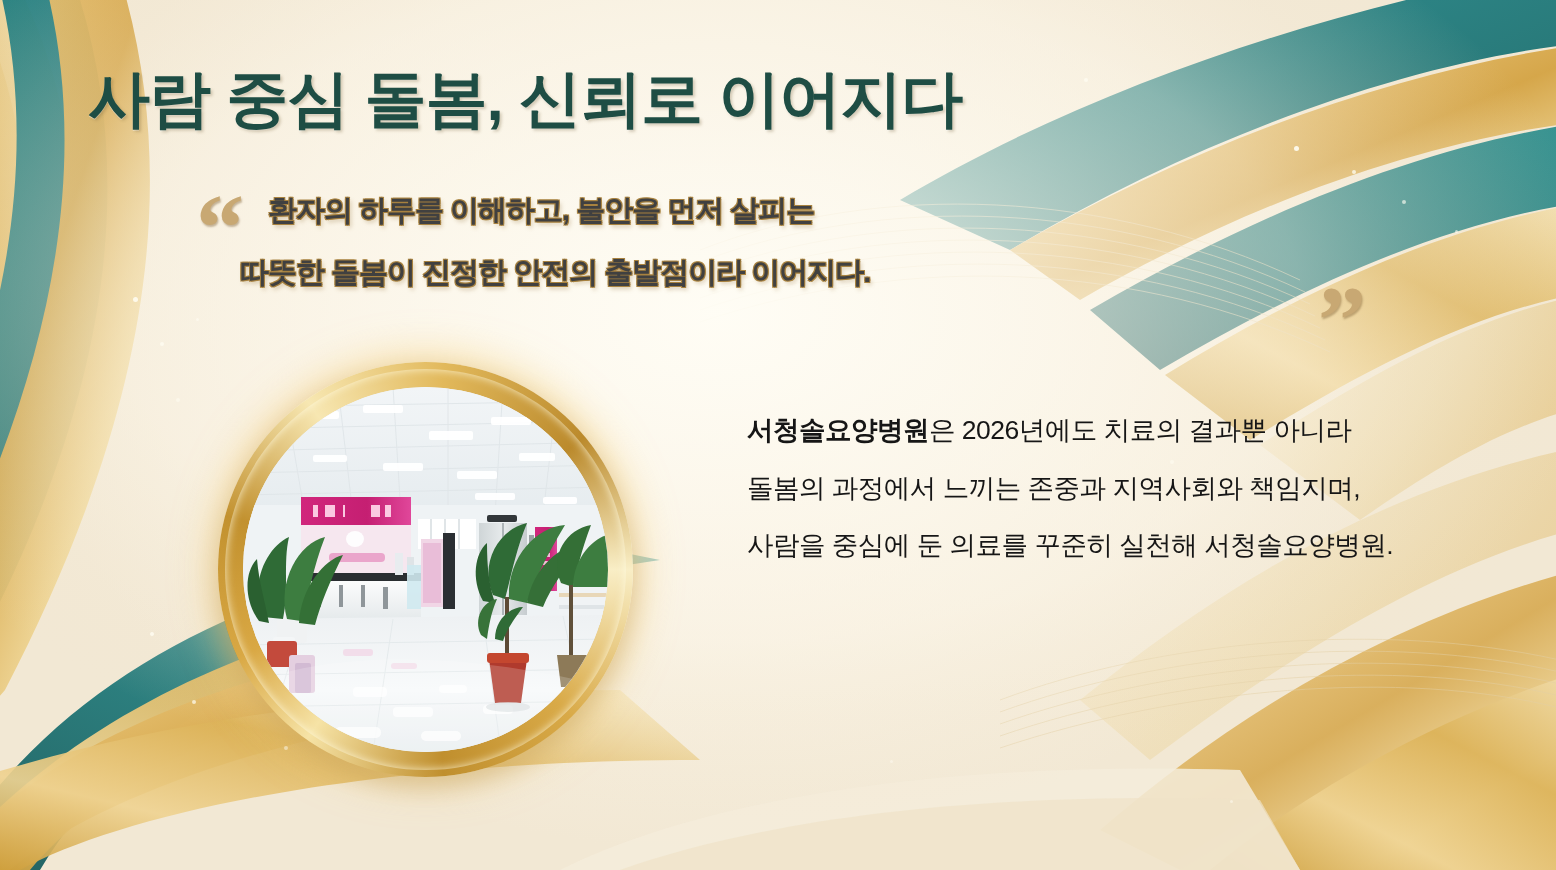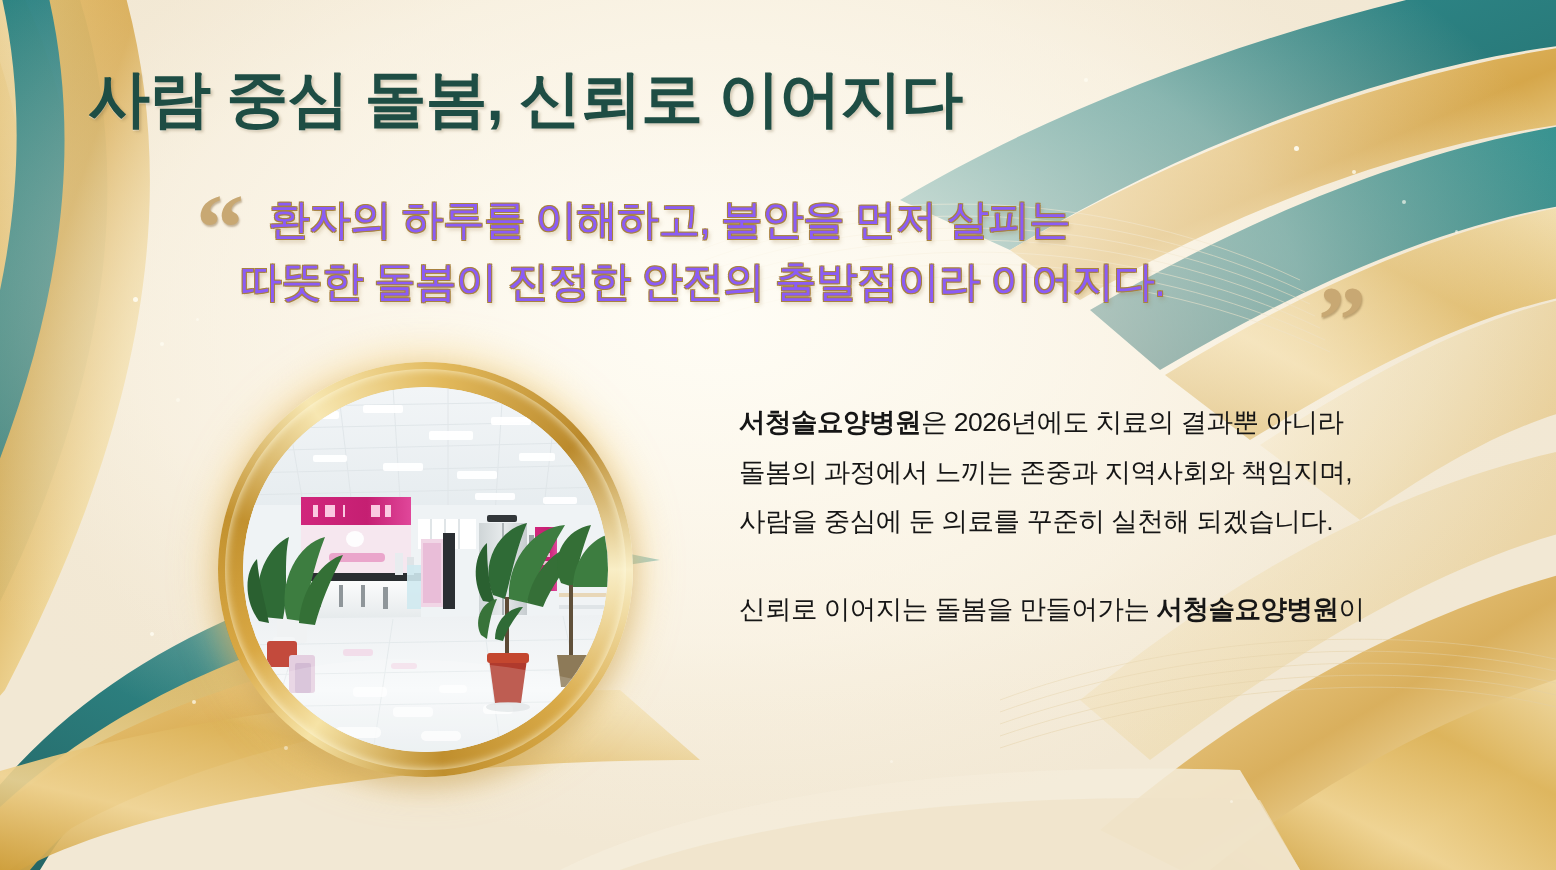--- a/index.html
+++ b/index.html
@@ -31,22 +31,22 @@
   .quote-wrap{position:absolute;left:180px;top:180px;width:1220px;}
   .qmark{
     font-family:"Liberation Serif","DejaVu Serif",serif;
     font-size:96px;font-weight:bold;line-height:0;
     color:#c8a873;
     text-shadow:1px 2px 2px rgba(130,100,55,.45);
   }
   .qopen{position:absolute;left:16px;top:48px;}
   .qclose{position:absolute;left:1138px;top:140px;}
   .quote-line{
-    font-size:42px;font-weight:normal;letter-spacing:-1px;
-    color:#8b5cf6;line-height:1.42;white-space:nowrap;
+    font-size:29px;font-weight:bold;letter-spacing:-1px;
+    color:#404040;line-height:1.42;white-space:nowrap;
     text-shadow:
       1px 1px 0 #a8823f, -1px 1px 0 #a8823f, 1px -1px 0 #a8823f, -1px -1px 0 #a8823f,
       2px 3px 4px rgba(140,105,50,.35);
   }
   .ql1{position:absolute;left:88px;top:10px;}
   .ql2{position:absolute;left:60px;top:72px;}
 
   
   .photo-ring{
     position:absolute;left:218px;top:362px;width:415px;height:415px;border-radius:50%;
@@ -66,21 +66,21 @@
     position:absolute;left:25px;top:25px;width:365px;height:365px;border-radius:50%;
     overflow:hidden;box-shadow:inset 0 0 14px rgba(150,110,40,.45);
   }
   .photo-svg{position:absolute;left:0;top:0;width:365px;height:365px;}
 
   
   .body-copy{
     position:absolute;left:735px;top:396px;width:760px;
     color:#161616;font-size:26.5px;line-height:1.72;letter-spacing:-0.5px;
   }
-  .body-copy p{margin:4px;}
+  .body-copy p{margin:12px;}
   .para-gap{height:34px;}
   .bold{font-weight:bold;}
   .b-line{white-space:nowrap;}
 
   .sparkle{position:absolute;border-radius:50%;background:#fffdf3;pointer-events:none;}
 </style>
 </head>
 <body>
 
 <div class="stage">
@@ -369,18 +369,17 @@
         </g>
 
         <path d="M0,300 C 90,260 230,266 365,300 L365,365 L0,365 Z" fill="#ffffff" opacity=".18"></path>
       </svg>
     </div>
   </div>
 
   <div class="body-copy">
     <p class="b-line"><span class="bold">서청솔요양병원</span><span>은 2026년에도 치료의 결과뿐 아니라</span></p>
     <p class="b-line">돌봄의 과정에서 느끼는 존중과 지역사회와 책임지며,</p>
-    <p class="b-line">사람을 중심에 둔 의료를 꾸준히 실천해 되겠습니다.</p>
+    <p class="b-line">사람을 중심에 둔 의료를 꾸준히 실천해 서청솔요양병원.</p>
     <div class="para-gap"></div>
-    <p class="b-line"><span>신뢰로 이어지는 돌봄을 만들어가는 </span><span class="bold">서청솔요양병원</span><span>이</span></p>
   </div>
 
 </div>
 
 </body></html>

